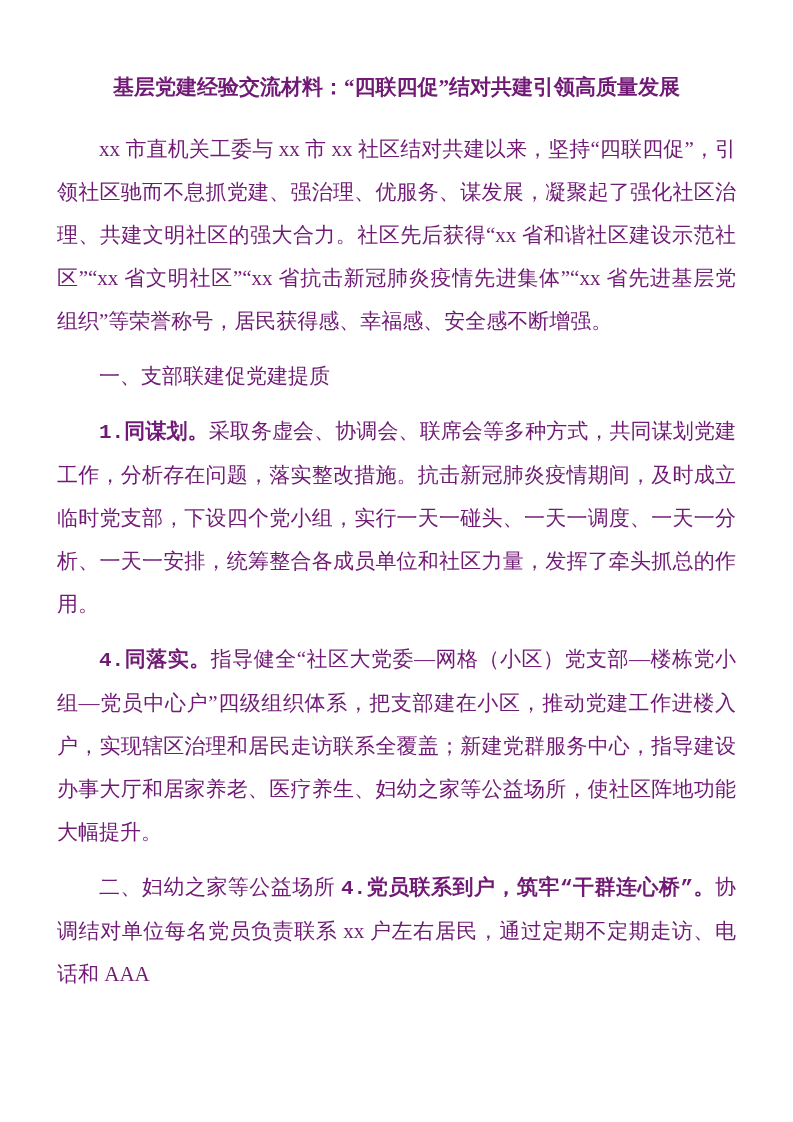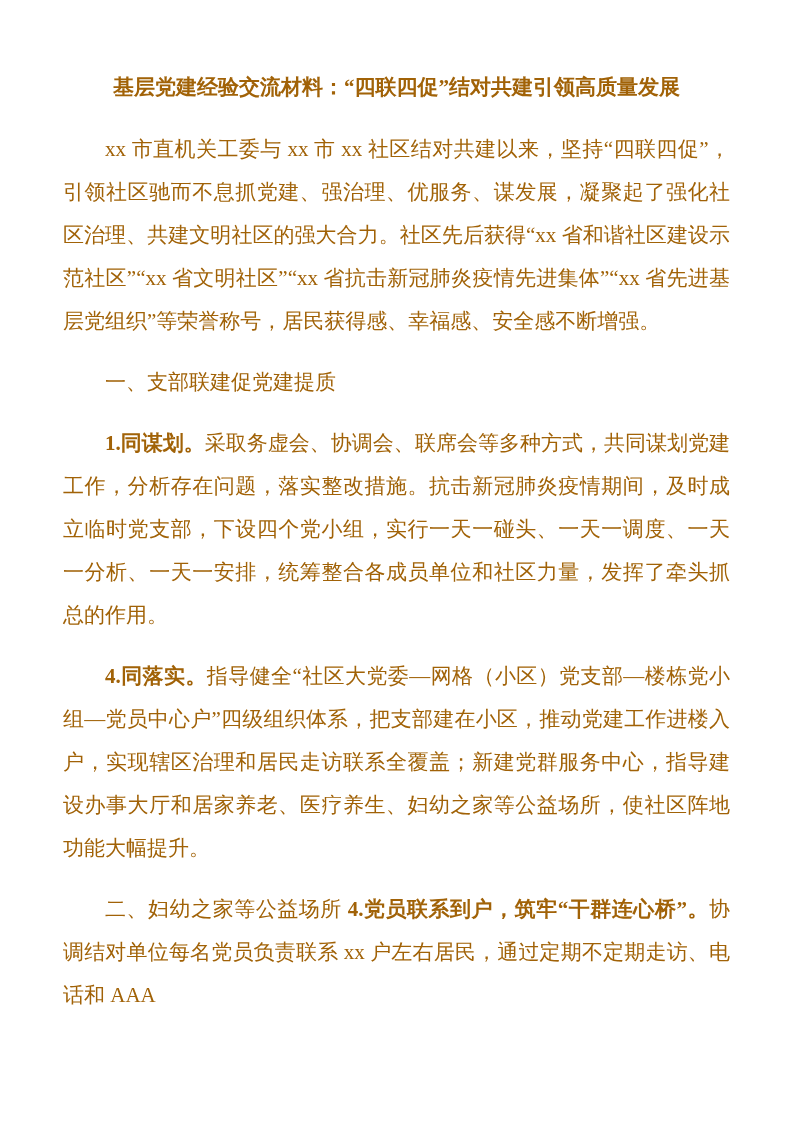--- a/index.html
+++ b/index.html
@@ -9,42 +9,43 @@
     background: #ffffff;
   }
   .page {
     position: relative;
     width: 793px;
     height: 1122px;
     margin: 0 auto;
     background: #ffffff;
     box-sizing: border-box;
     padding: 66px 45px 0 45px;
-    color: #a16207;
+    color: #701a75;
     font-family: "Liberation Serif", "DejaVu Serif", serif;
     overflow: hidden;
   }
   .doc-title {
     font-size: 21px;
     font-weight: bold;
     line-height: 43px;
     text-align: center;
     margin: 0 0 19px 0;
     letter-spacing: 0;
   }
   .doc-body p {
-    margin: 18px;
+    margin: 12px;
     font-size: 21px;
     line-height: 43px;
     text-indent: 2em;
     text-align: justify;
     word-break: break-all;
   }
   .doc-body p span.run-bold {
     font-weight: bold;
+    font-family: Liberation Mono, monospace;
   }
 </style>
 </head>
 <body>
 
 <div class="page">
   <h1 class="doc-title">基层党建经验交流材料：“四联四促”结对共建引领高质量发展</h1>
   <div class="doc-body">
       <p><span class="run">xx 市直机关工委与 xx 市 xx 社区结对共建以来，坚持“四联四促”，引领社区驰而不息抓党建、强治理、优服务、谋发展，凝聚起了强化社区治理、共建文明社区的强大合力。社区先后获得“xx 省和谐社区建设示范社区”“xx 省文明社区”“xx 省抗击新冠肺炎疫情先进集体”“xx 省先进基层党组织”等荣誉称号，居民获得感、幸福感、安全感不断增强。</span></p>
       <p><span class="run">一、支部联建促党建提质</span></p>

